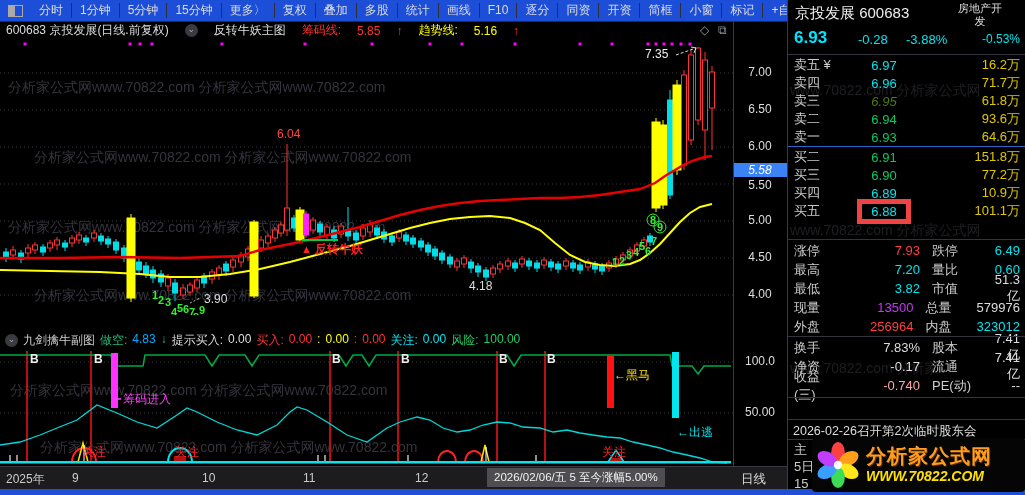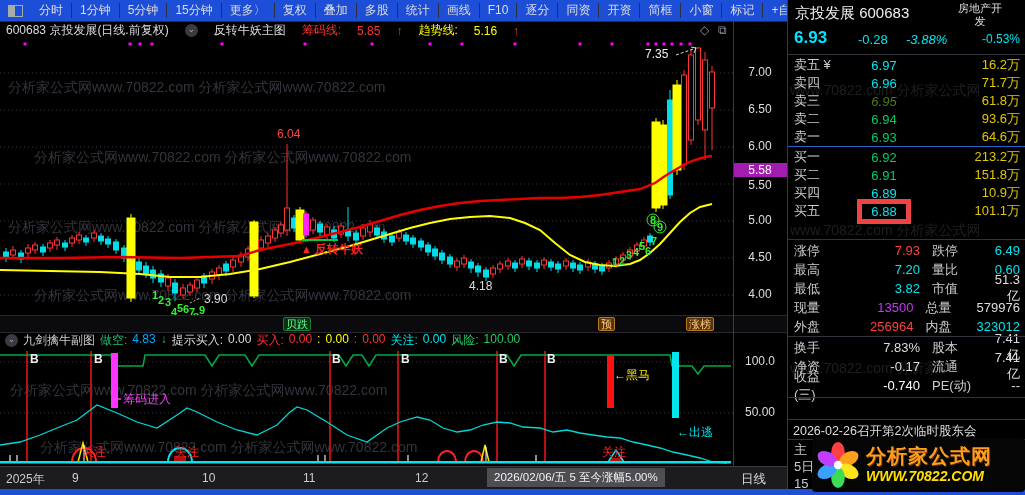--- a/index.html
+++ b/index.html
@@ -15,21 +15,21 @@
   .chart-header{position:absolute;left:0;top:21px;width:733px;height:19px;display:flex;
     align-items:center;font-size:12px;color:#ddd;gap:16px;padding-left:6px;}
   .circ{width:13px;height:13px;border-radius:50%;background:#3a3a42;color:#aaa;font-size:9px;
     line-height:11px;text-align:center;flex:0 0 auto;}
   .red{color:#ff3333}.yel{color:#ffff00}
   .hdr-ico{position:absolute;top:2px;color:#8890a0;font-size:12px;}
   svg{position:absolute;left:0;display:block;}
   
   .axis-col{position:absolute;left:733px;top:0;width:54px;height:495px;}
   .axis-label{position:absolute;left:0;width:54px;text-align:center;color:#ddd;font-size:12px;}
-  .axis-hl{background:#a21caf;color:#fff;}
+  .axis-hl{background:#3b82f6;color:#fff;font-style:italic;}
   .vline{position:absolute;left:733px;top:21px;width:1px;height:467px;background:#3a3a44;}
   
   .divider-bar{position:absolute;left:0;top:315px;width:787px;height:16px;background:#0b0b0e;
     border-top:1px solid #26262e;border-bottom:1px solid #26262e;}
   .tag{position:absolute;top:1px;font-size:11px;line-height:12px;padding:0 2px;border-radius:2px;}
   .tag-green{color:#66ff99;background:#07330f;border:1px solid #1d7a3a;}
   .tag-orange{color:#ffcc88;background:#5a3408;border:1px solid #b97a1e;}
   
   .sub-header{position:absolute;left:0;top:332px;width:787px;height:16px;display:flex;
     align-items:center;font-size:12px;gap:5px;padding-left:5px;color:#ccc;white-space:nowrap;}
@@ -42,21 +42,21 @@
   
   .panel{position:absolute;left:787px;top:0;width:238px;height:495px;background:#000;
     border-left:1px solid #3a3a44;color:#ccc;font-size:13px;}
   .wm{position:absolute;color:rgba(120,120,135,0.25);font-size:14px;pointer-events:none;
     white-space:nowrap;overflow:hidden;width:236px;}
   .p-name{position:absolute;left:7px;top:4px;font-size:15px;color:#eee;}
   .p-ind{position:absolute;right:4px;top:2px;width:84px;text-align:center;font-size:11px;color:#ddd;line-height:13px;}
   .p-indchg{position:absolute;right:6px;top:32px;font-size:12px;color:#00e5ee;}
   .p-price{position:absolute;left:6px;top:28px;font-size:17px;font-weight:bold;color:#00e5ff;}
   .p-chg{position:absolute;left:70px;top:32px;font-size:13px;color:#00e5ee;}
-  .p-chgp{position:absolute;left:118px;top:32px;font-size:13px;color:#00e5ee;font-style:italic;}
+  .p-chgp{position:absolute;left:118px;top:32px;font-size:13px;color:#00e5ee;}
   .p-div{position:absolute;left:0;width:238px;height:1px;background:#33333d;}
   .q-wrap{position:absolute;left:0;width:238px;}
   .q-row{display:flex;height:18px;align-items:center;font-size:13px;}
   .q-l{width:58px;padding-left:6px;color:#ccc;}
   .q-p{width:64px;text-align:center;}
   .q-p .boxed{border:5px solid #ef4444;padding:0 9px;}
   .q-v{flex:1;text-align:right;padding-right:6px;color:#e0c800;}
   .s-row{display:flex;height:19px;align-items:center;font-size:13px;}
   .s-l1{width:46px;padding-left:6px;color:#ccc;}
   .s-v1{width:80px;text-align:right;}
@@ -374,25 +374,20 @@
       <text x="633" y="256" fill="#33ee33" font-size="11" font-weight="bold">4</text>
       <text x="639" y="250" fill="#33ee33" font-size="11" font-weight="bold">5</text>
       <text x="645" y="255" fill="#33ee33" font-size="11" font-weight="bold">6</text>
       <text x="651" y="245" fill="#33ee33" font-size="11" font-weight="bold">7</text>
       <text x="650" y="224" fill="#33ee33" font-size="11" font-weight="bold">8</text>
       <text x="657" y="231" fill="#33ee33" font-size="11" font-weight="bold">9</text>
       <circle cx="653" cy="220" r="6" fill="none" stroke="#33ee33" stroke-width="1"></circle>
       <circle cx="660" cy="227" r="6" fill="none" stroke="#33ee33" stroke-width="1"></circle>
     </svg>
 
-  <div class="divider-bar" id="divider-bar">
-      <span class="tag tag-green" style="left: 283px;">贝跌</span>
-      <span class="tag tag-orange" style="left: 598px;">预</span>
-      <span class="tag tag-orange" style="left: 686px;">涨榜</span>
-    </div>
 
   <div class="sub-header">
     <span class="circ">⌄</span>
     <span>九剑擒牛副图</span>
     <span id="sub-tokens" style="display:flex;gap:5px;">
         <span style="color: rgb(34, 187, 119);">做空:</span>
         <span style="color: rgb(0, 170, 255);">4.83</span>
         <span style="color: rgb(34, 187, 119);">↓</span>
         <span style="color: rgb(221, 221, 221);">提示买入:</span>
         <span style="color: rgb(221, 221, 221);">0.00</span>
@@ -517,28 +512,28 @@
           <span class="q-v">93.6万</span>
         </div>
         <div class="q-row">
           <span class="q-l">卖一</span>
           <span class="q-p"><span style="color: rgb(0, 204, 102);">6.93</span></span>
           <span class="q-v">64.6万</span>
         </div>
       </div>
     <div class="q-wrap" id="buy-rows" style="top:148px;">
         <div class="q-row">
-          <span class="q-l">买一</span>
-          <span class="q-p"><span style="color: rgb(0, 204, 102);">6.92</span></span>
-          <span class="q-v">213.2万</span>
-        </div>
-        <div class="q-row">
           <span class="q-l">买二</span>
           <span class="q-p"><span style="color: rgb(0, 204, 102);">6.91</span></span>
           <span class="q-v">151.8万</span>
+        </div>
+        <div class="q-row">
+          <span class="q-l">买三</span>
+          <span class="q-p"><span style="color: rgb(0, 204, 102);">6.90</span></span>
+          <span class="q-v">77.2万</span>
         </div>
         <div class="q-row">
           <span class="q-l">买四</span>
           <span class="q-p"><span style="color: rgb(0, 229, 238);">6.89</span></span>
           <span class="q-v">10.9万</span>
         </div>
         <div class="q-row">
           <span class="q-l">买五</span>
           <span class="q-p"><span class="boxed" style="color: rgb(0, 229, 238);">6.88</span></span>
           <span class="q-v">101.1万</span>
@@ -584,21 +579,21 @@
           <span class="s-v2" style="color: rgb(221, 221, 221);">7.41亿</span>
         </div>
         <div class="s-row">
           <span class="s-l1">净资</span>
           <span class="s-v1" style="color: rgb(221, 221, 221);">-0.17</span>
           <span class="s-l2">流通</span>
           <span class="s-v2" style="color: rgb(221, 221, 221);">7.41亿</span>
         </div>
         <div class="s-row">
           <span class="s-l1">收益(三)</span>
-          <span class="s-v1" style="color: #ffffff;">-0.740</span>
+          <span class="s-v1" style="color: #fca5a5;">-0.740</span>
           <span class="s-l2">PE(动)</span>
           <span class="s-v2" style="color: rgb(221, 221, 221);">--</span>
         </div>
       </div>
     <div class="p-notice">2026-02-26召开第2次临时股东会</div>
     <div class="p-frag" style="top:441px;">主</div>
     <div class="p-frag" style="top:458px;">5日</div>
     <div class="p-frag" style="top:476px;">15</div>
   <div class="p-div" style="top: 54px; background: rgb(51, 51, 61);"></div>
       <div class="p-div" style="top: 146px; background: rgb(42, 100, 200);"></div>

